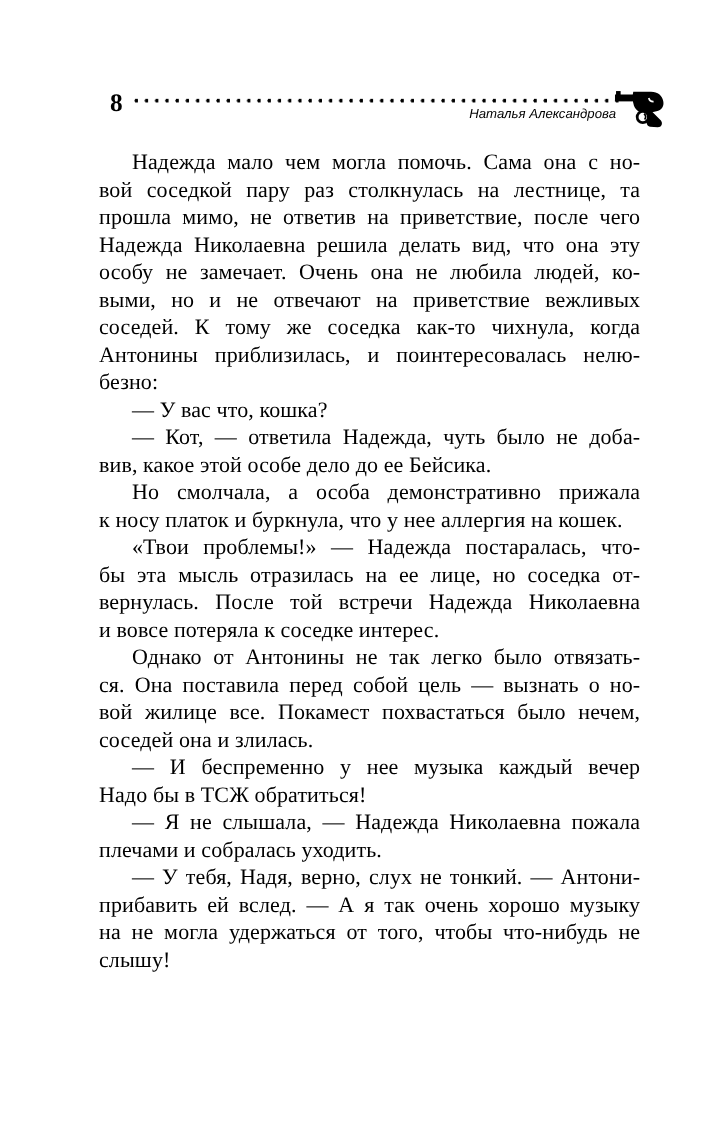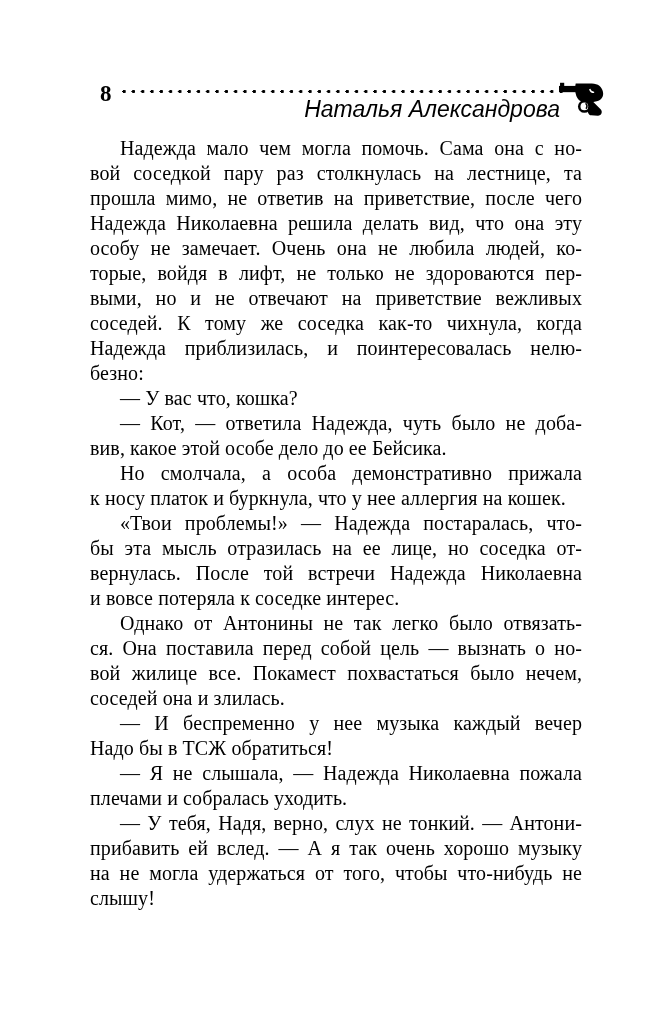--- a/index.html
+++ b/index.html
@@ -31,21 +31,21 @@
     background-image: radial-gradient(circle at 2px 2.5px, #000 1.55px, transparent 1.8px);
     background-size: 9.3px 5px;
     background-repeat: repeat-x;
   }
   .author-name {
     position: absolute;
     right: 102px;
     top: 97px;
     font-family: "Liberation Sans", "DejaVu Sans", sans-serif;
     font-style: italic;
-    font-size: 23px;
+    font-size: 12px;
     line-height: 1.1;
     white-space: nowrap;
     text-align: right;
   }
   .gun-icon {
     position: absolute;
     left: 559px;
     top: 82px;
     width: 48px;
     height: 38px;
@@ -103,24 +103,23 @@
     </svg>
   </div>
 
   <div class="body-text" id="body-text">
       <div class="para">
         <div class="line first">Надежда мало чем могла помочь. Сама она с но-</div>
         <div class="line">вой соседкой пару раз столкнулась на лестнице, та</div>
         <div class="line">прошла мимо, не ответив на приветствие, после чего</div>
         <div class="line">Надежда Николаевна решила делать вид, что она эту</div>
         <div class="line">особу не замечает. Очень она не любила людей, ко-</div>
-        <div class="line">торые, войдя в лифт, не только не здороваются пер-</div>
         <div class="line">выми, но и не отвечают на приветствие вежливых</div>
         <div class="line">соседей. К тому же соседка как-то чихнула, когда</div>
-        <div class="line">Надежда приблизилась, и поинтересовалась нелю-</div>
+        <div class="line">Антонины приблизилась, и поинтересовалась нелю-</div>
         <div class="line last">безно:</div>
       </div>
       <div class="para">
         <div class="line first last">— У вас что, кошка?</div>
       </div>
       <div class="para">
         <div class="line first">— Кот, — ответила Надежда, чуть было не доба-</div>
         <div class="line last">вив, какое этой особе дело до ее Бейсика.</div>
       </div>
       <div class="para">

